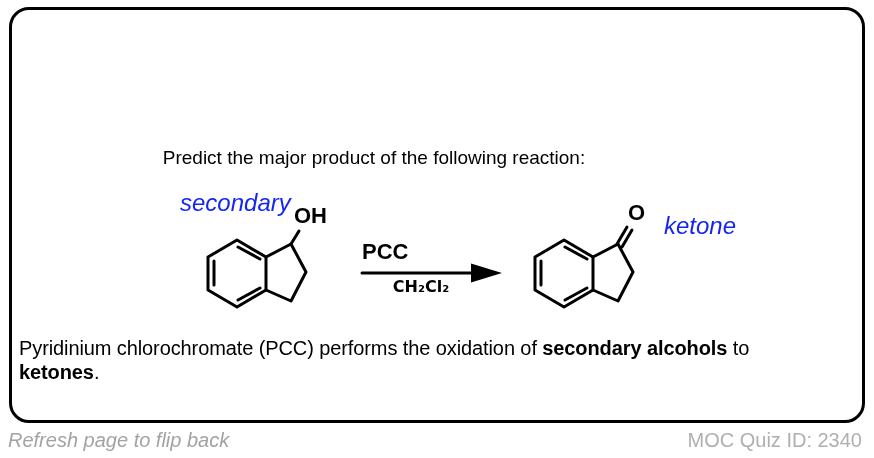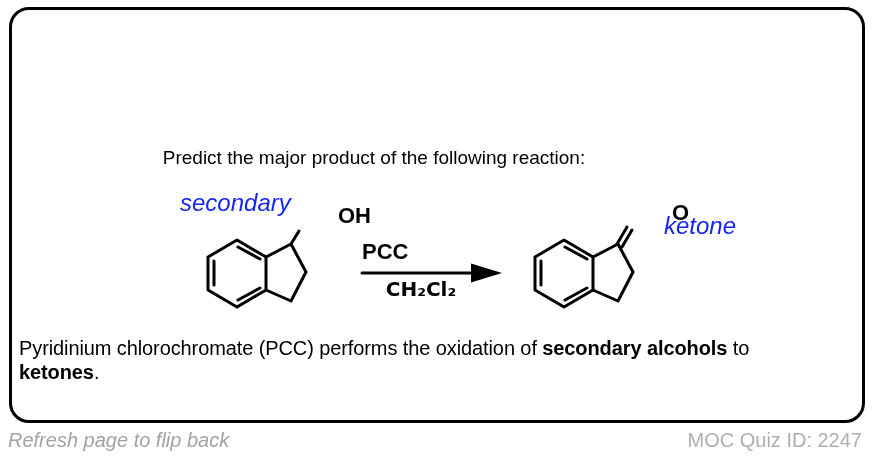--- a/index.html
+++ b/index.html
@@ -43,38 +43,37 @@
   }
   .reactant-annotation { left: 180px; top: 191px; }
   .product-annotation  { left: 664px; top: 214px; font-style: italic; }
 
   .atom-label {
     position: absolute;
     font-weight: bold;
     font-size: 22px;
     color: #000;
     white-space: nowrap;
-    margin-left: 44px;
   }
   .oh-label { left: 294px; top: 203px; }
   .o-label  { left: 628px; top: 200px; }
 
   .reagent-above {
     position: absolute;
     left: 362px; top: 239px; width: 112px;
     text-align: left;
     font-weight: bold;
     font-size: 22px;
   }
   .reagent-below {
     position: absolute;
     left: 360px; top: 277px; width: 122px;
     text-align: center;
     font-weight: bold;
-    font-size: 20px;
+    font-size: 16px;
     font-family: "DejaVu Sans", "Liberation Sans", sans-serif;
   }
 
   .explanation {
     position: absolute;
     left: 19px; top: 336px;
     width: 805px;
     font-size: 20px;
     line-height: 24px;
     letter-spacing: -0.1px;
@@ -152,15 +151,15 @@
   <div class="atom-label o-label">O</div>
 
   <div class="blue-annotation product-annotation">ketone</div>
 
   <div class="explanation">
     <span>Pyridinium chlorochromate (PCC) performs the oxidation of </span><b>secondary alcohols</b><span> to </span><b>ketones</b><span>.</span>
   </div>
 
   <div class="footer-left">Refresh page to flip back</div>
 
-  <div class="footer-right">MOC Quiz ID: 2247</div>
+  <div class="footer-right">MOC Quiz ID: 2340</div>
 
 </div>
 
 </body></html>

